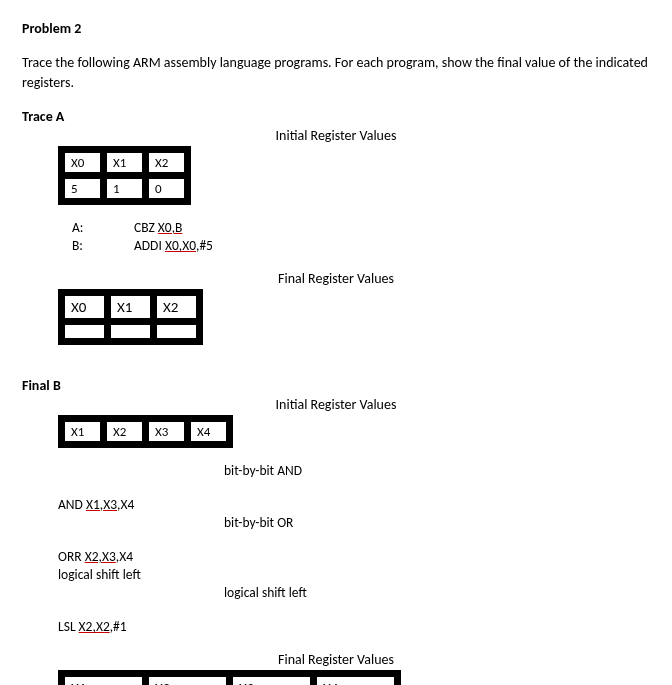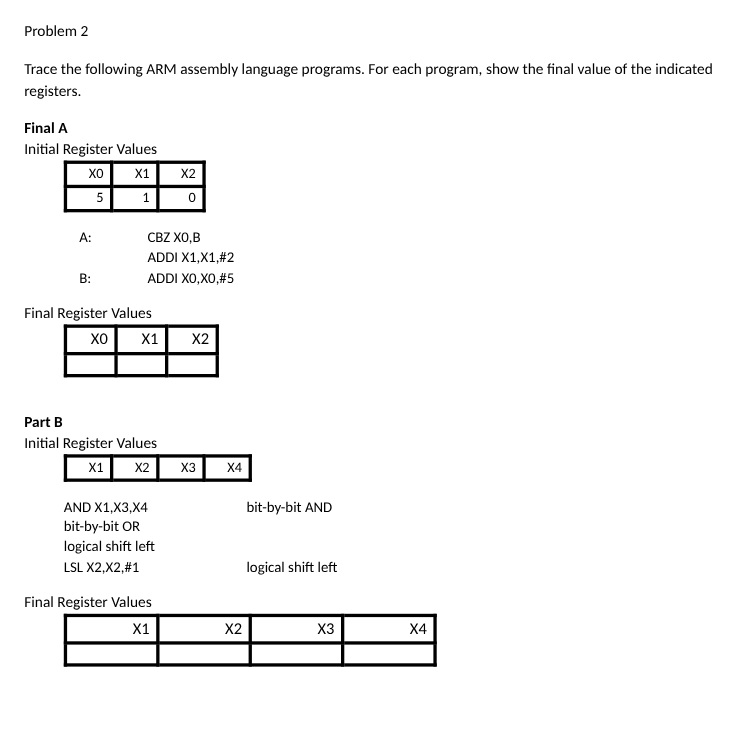--- a/index.html
+++ b/index.html
@@ -6,108 +6,105 @@
     body {
       margin: 0;
       padding: 20px 22px;
       font-family: Calibri, 'Segoe UI', Arial, sans-serif;
       font-size: 14px;
       color: #000;
       background: #fff;
       width: 672px;
     }
     .problem-title {
-      font-weight: normal;
+      font-weight: bold;
       font-size: 14px;
       margin: 0 0 14px 0;
     }
     .instructions {
       margin: 16px 0 16px 0;
       line-height: 1.4;
     }
     .part-label {
       font-weight: bold;
       margin-bottom: 2px;
     }
     .caption {
       margin-bottom: 2px;
+      text-align: center;
     }
     table.reg {
       border-collapse: collapse;
       margin-left: 36px;
       margin-bottom: 14px;
     }
     table.reg td {
-      border: 3px solid #000000;
+      border: 7px solid #000000;
       padding: 2px 6px;
       min-width: 42px;
       height: 18px;
       font-size: 13px;
-      text-align: right;
+      text-align: left;
     }
     table.reg-final td {
       font-size: 15px;
       min-width: 46px;
       height: 20px;
     }
     table.reg-final-b td {
       font-size: 15px;
       min-width: 84px;
       height: 20px;
     }
     .code-block {
       margin-left: 50px;
       margin-bottom: 14px;
       font-size: 13.5px;
       line-height: 1.35;
     }
     .code-row { display: flex; }
     .code-label { width: 62px; }
     .code-instr {  }
-    .u { text-decoration-color: #c00; text-decoration-thickness: 1px; }
+    .u { text-decoration: underline; text-decoration-color: #c00; text-decoration-thickness: 1px; }
     .comment-block {
       margin-left: 36px;
       margin-bottom: 14px;
     }
     .comment-row { display: flex; line-height: 1.35; font-size: 13.5px;}
-    .comment-instr { width: 166px; }
+    .comment-instr { width: 166px; margin-top: 34px; }
     .comment-text { }
     .section-gap { height: 18px; }
   </style>
 </head>
 <body>
 
 <div class="problem-title">Problem 2</div>
 <div class="instructions">Trace the following ARM assembly language programs. For each program, show the final value of the indicated registers.</div>
 
-<div class="part-label">Final A</div>
+<div class="part-label">Trace A</div>
 <div class="caption">Initial Register Values</div>
 <table class="reg">
   <tbody>
       <tr>
     <td>X0</td>
     <td>X1</td>
     <td>X2</td>
   </tr>
   <tr>
     <td>5</td>
     <td>1</td>
     <td>0</td>
   </tr>
 </tbody>
   </table>
 
 <div class="code-block" id="partA-code">
     <div class="code-row">
       <div class="code-label">A:</div>
       <div class="code-instr">CBZ <span class="u">X0,B</span></div>
-    </div>
-    <div class="code-row">
-      <div class="code-label"></div>
-      <div class="code-instr">ADDI <span class="u">X1,X1</span>,#2</div>
     </div>
     <div class="code-row">
       <div class="code-label">B:</div>
       <div class="code-instr">ADDI <span class="u">X0,X0</span>,#5</div>
     </div>
   </div>
 
 <div class="caption">Final Register Values</div>
 <table class="reg reg-final">
   <tbody>
@@ -119,39 +116,40 @@
   <tr>
     <td></td>
     <td></td>
     <td></td>
   </tr>
 </tbody>
   </table>
 
 <div class="section-gap"></div>
 
-<div class="part-label">Part B</div>
+<div class="part-label">Final B</div>
 <div class="caption">Initial Register Values</div>
 <table class="reg">
   <tbody>
       <tr>
     <td>X1</td>
     <td>X2</td>
     <td>X3</td>
     <td>X4</td>
   </tr>
 </tbody>
   </table>
 
 <div class="comment-block" id="partB-code">
     <div class="comment-row">
       <div class="comment-instr">AND <span class="u">X1,X3</span>,X4</div>
       <div class="comment-text">bit-by-bit AND</div>
     </div>
     <div class="comment-row">
+      <div class="comment-instr">ORR <span class="u">X2,X3</span>,X4</div>
       <div class="comment-text">bit-by-bit OR</div>
     </div>
     <div class="comment-row">
       <div class="comment-text">logical shift left</div>
     </div>
     <div class="comment-row">
       <div class="comment-instr">LSL <span class="u">X2,X2</span>,#1</div>
       <div class="comment-text">logical shift left</div>
     </div>
   </div>

